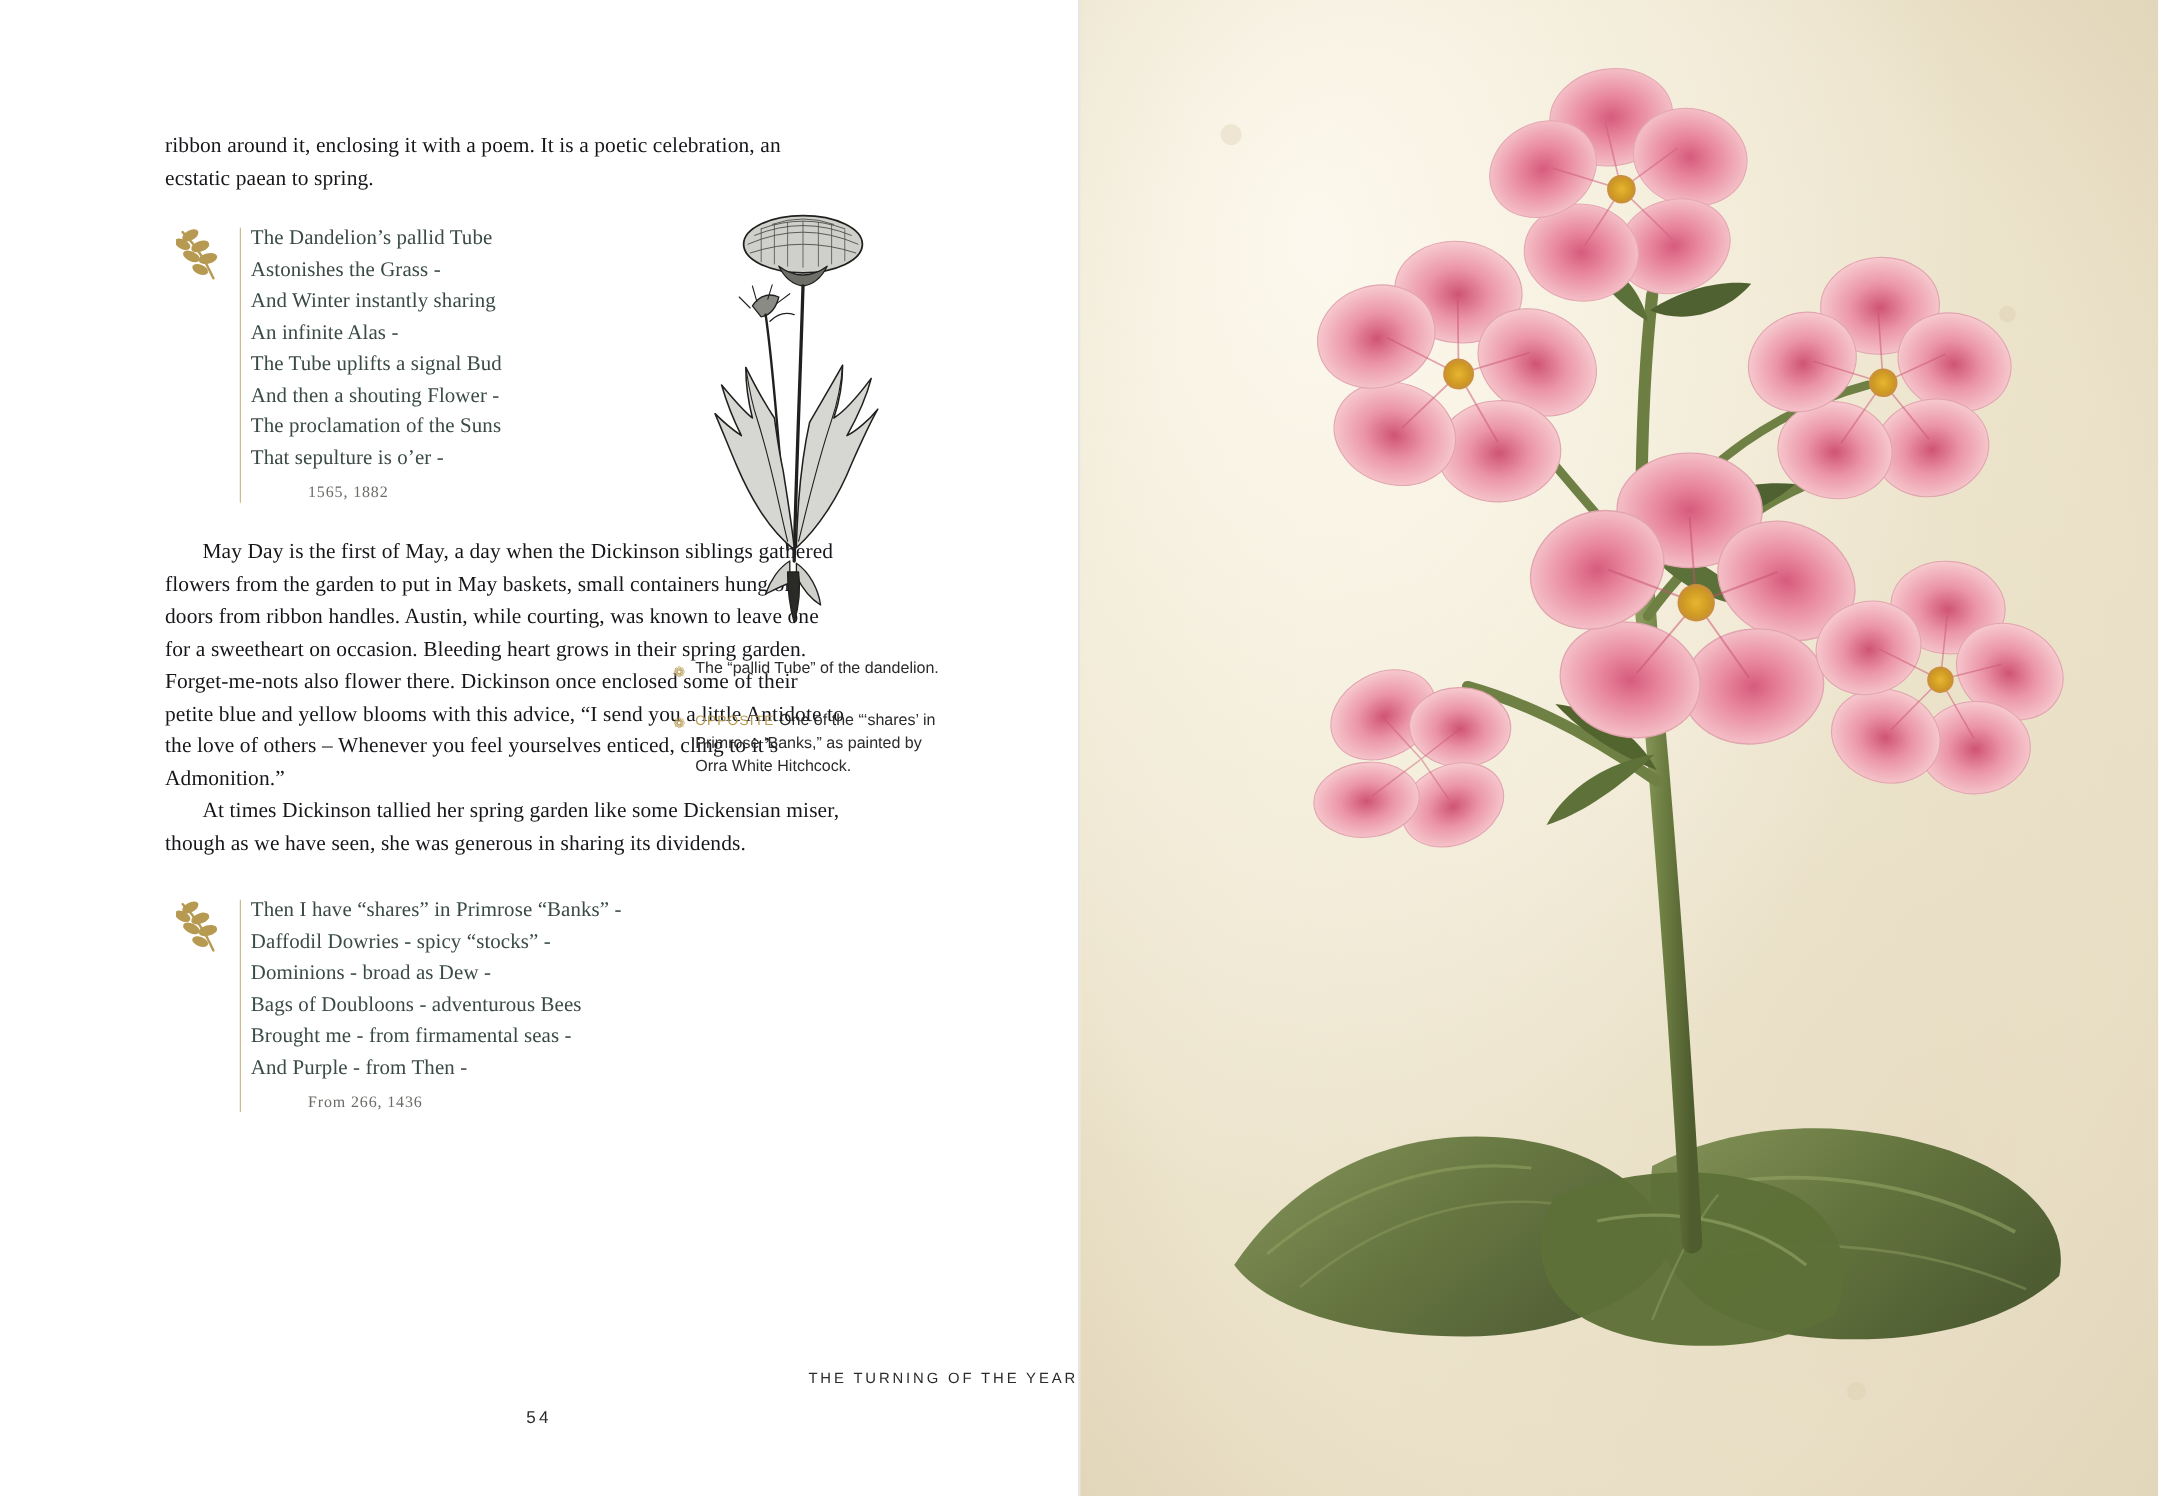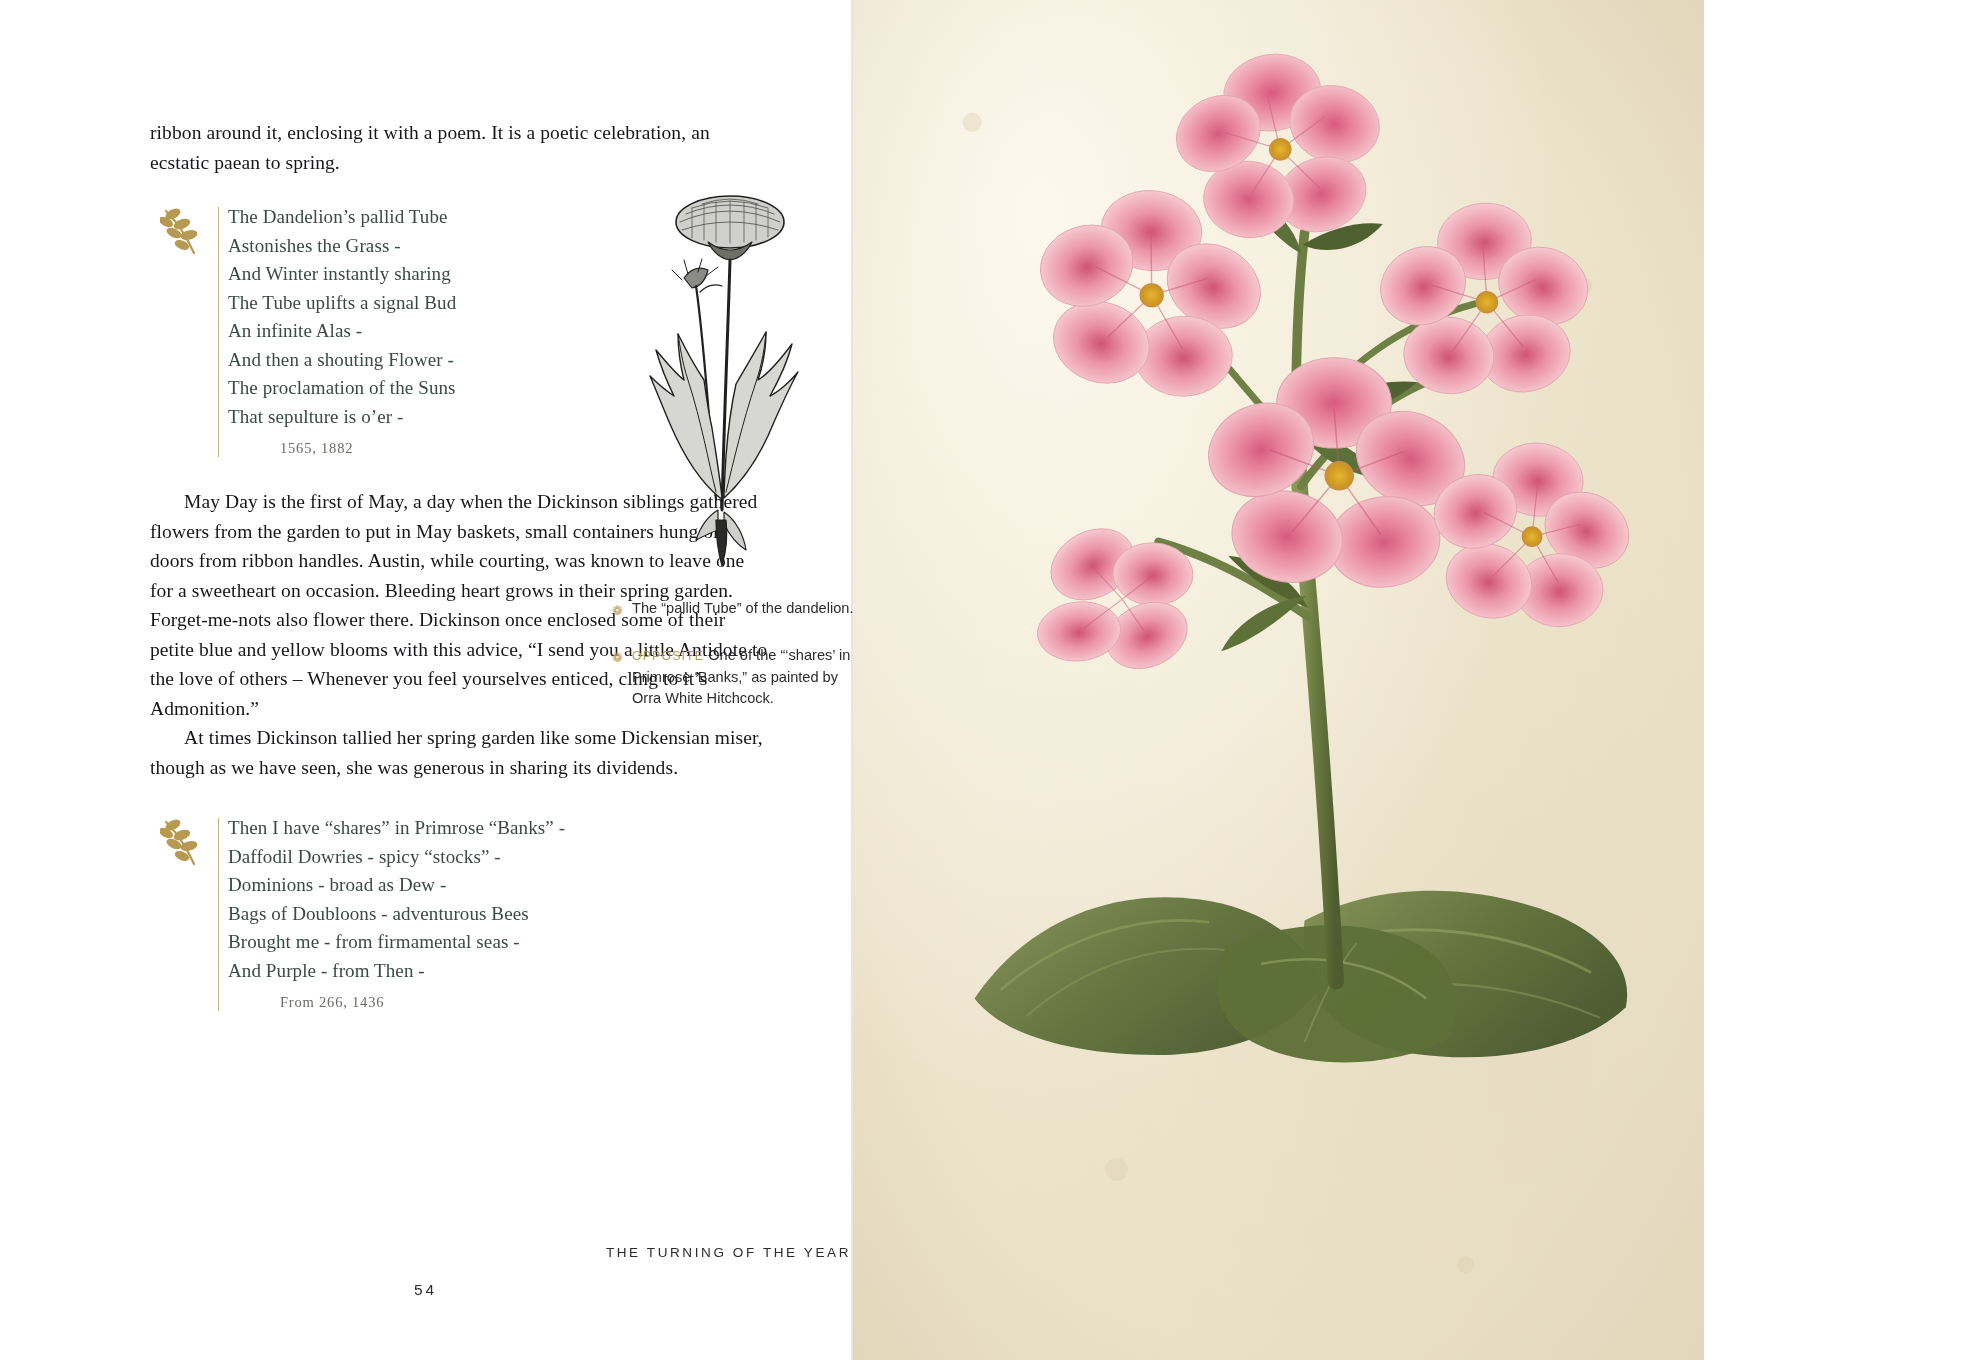--- a/index.html
+++ b/index.html
@@ -8,21 +8,21 @@
     background: #ffffff;
   }
   body {
     width: 1964px;
     height: 1360px;
     overflow: hidden;
     font-family: "Liberation Serif", serif;
   }
   .spread {
     display: flex;
-    width: 1704px;
+    width: 1964px;
     height: 1360px;
   }
 
   
   .page-left {
     position: relative;
     width: 982px;
     height: 1360px;
     background: #ffffff;
     box-sizing: border-box;
@@ -193,22 +193,22 @@
               <ellipse cx="29" cy="30" rx="7.5" ry="3.6" transform="rotate(-14 29 30)"></ellipse>
               <ellipse cx="6" cy="17" rx="6.5" ry="3.2" transform="rotate(28 6 17)"></ellipse>
               <ellipse cx="14" cy="28" rx="7" ry="3.3" transform="rotate(26 14 28)"></ellipse>
               <ellipse cx="22" cy="40" rx="6.5" ry="3.2" transform="rotate(22 22 40)"></ellipse>
             </g>
           </svg>
         </span>
         <div class="poem-line">The Dandelion’s pallid Tube</div>
         <div class="poem-line">Astonishes the Grass -</div>
         <div class="poem-line">And Winter instantly sharing</div>
+        <div class="poem-line">An infinite Alas -</div>
         <div class="poem-line">The Tube uplifts a signal Bud</div>
-        <div class="poem-line">An infinite Alas -</div>
         <div class="poem-line">And then a shouting Flower -</div>
         <div class="poem-line">The proclamation of the Suns</div>
         <div class="poem-line">That sepulture is o’er -</div>
         <div class="poem-cite">1565, 1882</div>
       </div>
 
       <p class="body-para indent" style="margin-top:30px;">May Day is the first of May, a day when the Dickinson siblings gathered flowers from the garden to put in May baskets, small containers hung on doors from ribbon handles. Austin, while courting, was known to leave one for a sweetheart on occasion. Bleeding heart grows in their spring garden. Forget-me-nots also flower there. Dickinson once enclosed some of their petite blue and yellow blooms with this advice, “I send you a little Antidote to the love of others – Whenever you feel yourselves enticed, cling to it’s Admonition.”</p>
 
       <p class="body-para indent" style="margin-top:0;">At times Dickinson tallied her spring garden like some Dickensian miser, though as we have seen, she was generous in sharing its dividends.</p>
 

